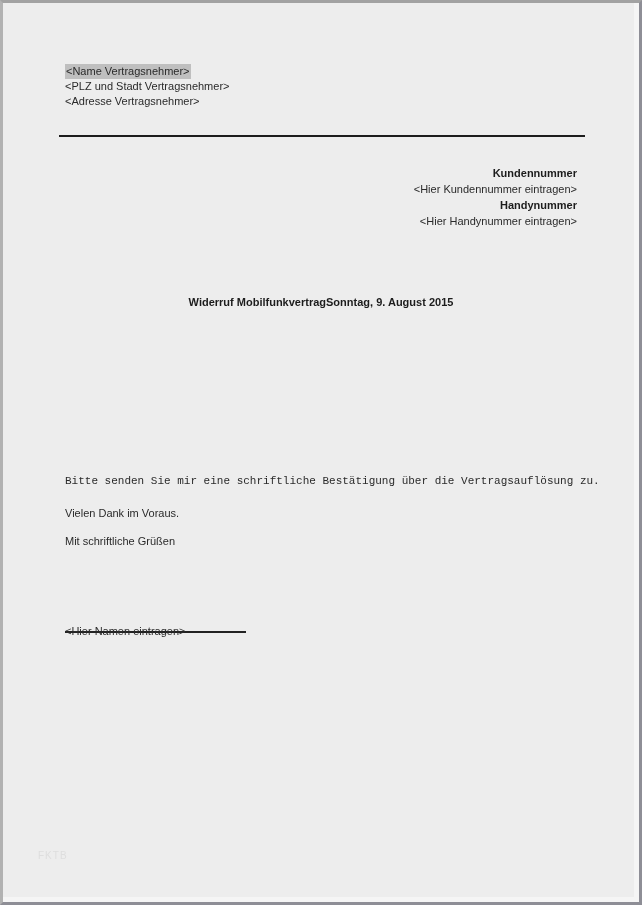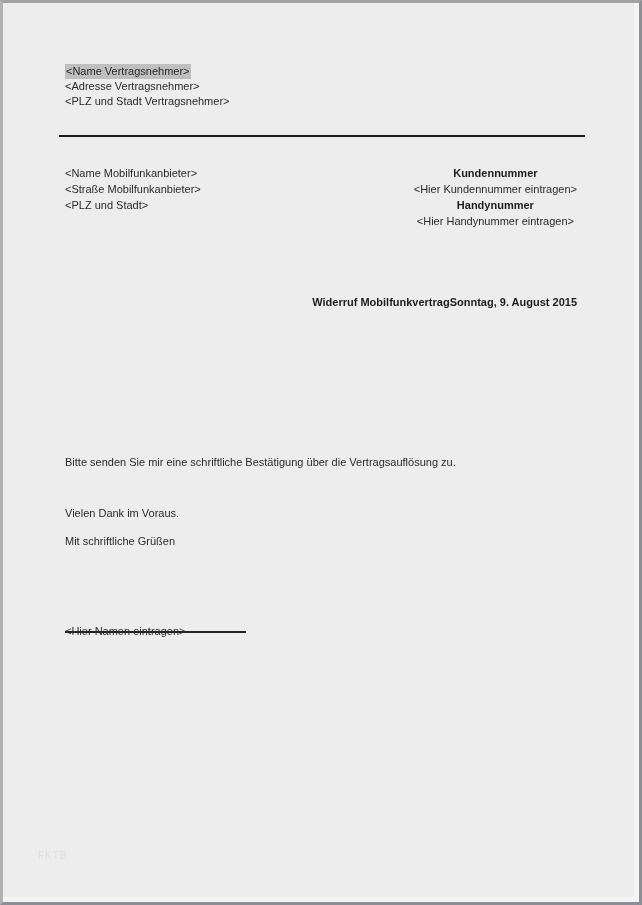--- a/index.html
+++ b/index.html
@@ -28,29 +28,29 @@
     padding: 0 1px;
   }
   .rule {
     position: absolute;
     left: 56px;
     top: 132px;
     width: 526px;
     height: 0;
     border-top: 2px solid #1c1c1c;
   }
-  .account-block { text-align: center; line-height: 16px; margin-left: 12px; }
+  .account-block { text-align: right; line-height: 16px; margin-left: 12px; }
   .bold { font-weight: bold; color: #1c1c1c; }
   .subject-row {
     position: absolute;
     left: 62px;
     right: 62px;
     top: 293px;
     display: flex;
-    justify-content: flex-end;
+    justify-content: center;
     font-weight: bold;
     color: #1c1c1c;
   }
   .para { line-height: 15px; }
   .p1 { width: 524px; }
   .sig-line {
     position: absolute;
     left: 62px;
     top: 628px;
     width: 181px;
@@ -66,47 +66,42 @@
     letter-spacing: 1px;
   }
 </style>
 </head>
 <body>
 
 <div class="page">
 
   <div class="abs addr-block" style="left:62px; top:61px;">
     <div><span class="highlight">&lt;Name Vertragsnehmer&gt;</span></div>
+    <div>&lt;PLZ und Stadt Vertragsnehmer&gt;</div>
     <div>&lt;Adresse Vertragsnehmer&gt;</div>
-    <div>&lt;PLZ und Stadt Vertragsnehmer&gt;</div>
   </div>
 
   <div class="rule"></div>
 
-  <div class="abs addr-block-2" style="left:62px; top:162px;">
-    <div>&lt;Name Mobilfunkanbieter&gt;</div>
-    <div>&lt;Straße Mobilfunkanbieter&gt;</div>
-    <div>&lt;PLZ und Stadt&gt;</div>
-  </div>
 
   <div class="abs account-block" style="right:62px; top:162px;">
     <div class="bold">Kundennummer</div>
     <div>&lt;Hier Kundennummer eintragen&gt;</div>
     <div class="bold">Handynummer</div>
     <div>&lt;Hier Handynummer eintragen&gt;</div>
   </div>
 
   <div class="subject-row">
     <span>Widerruf Mobilfunkvertrag</span>
     <span>Sonntag, 9. August 2015</span>
   </div>
 
 
 
-  <div class="abs para" style="left:62px; top:452px;">Bitte senden Sie mir eine schriftliche Bestätigung über die Vertragsauflösung zu.</div>
+  <div class="abs para" style="left:62px; top:471px;font-family:Liberation Mono, monospace;">Bitte senden Sie mir eine schriftliche Bestätigung über die Vertragsauflösung zu.</div>
 
   <div class="abs para" style="left:62px; top:503px;">Vielen Dank im Voraus.</div>
 
   <div class="abs para" style="left:62px; top:531px;">Mit schriftliche Grüßen</div>
 
   <div class="sig-line"></div>
   <div class="abs para" style="left:62px; top:621px;">&lt;Hier Namen eintragen&gt;</div>
 
   <div class="watermark">FKTB</div>
 

